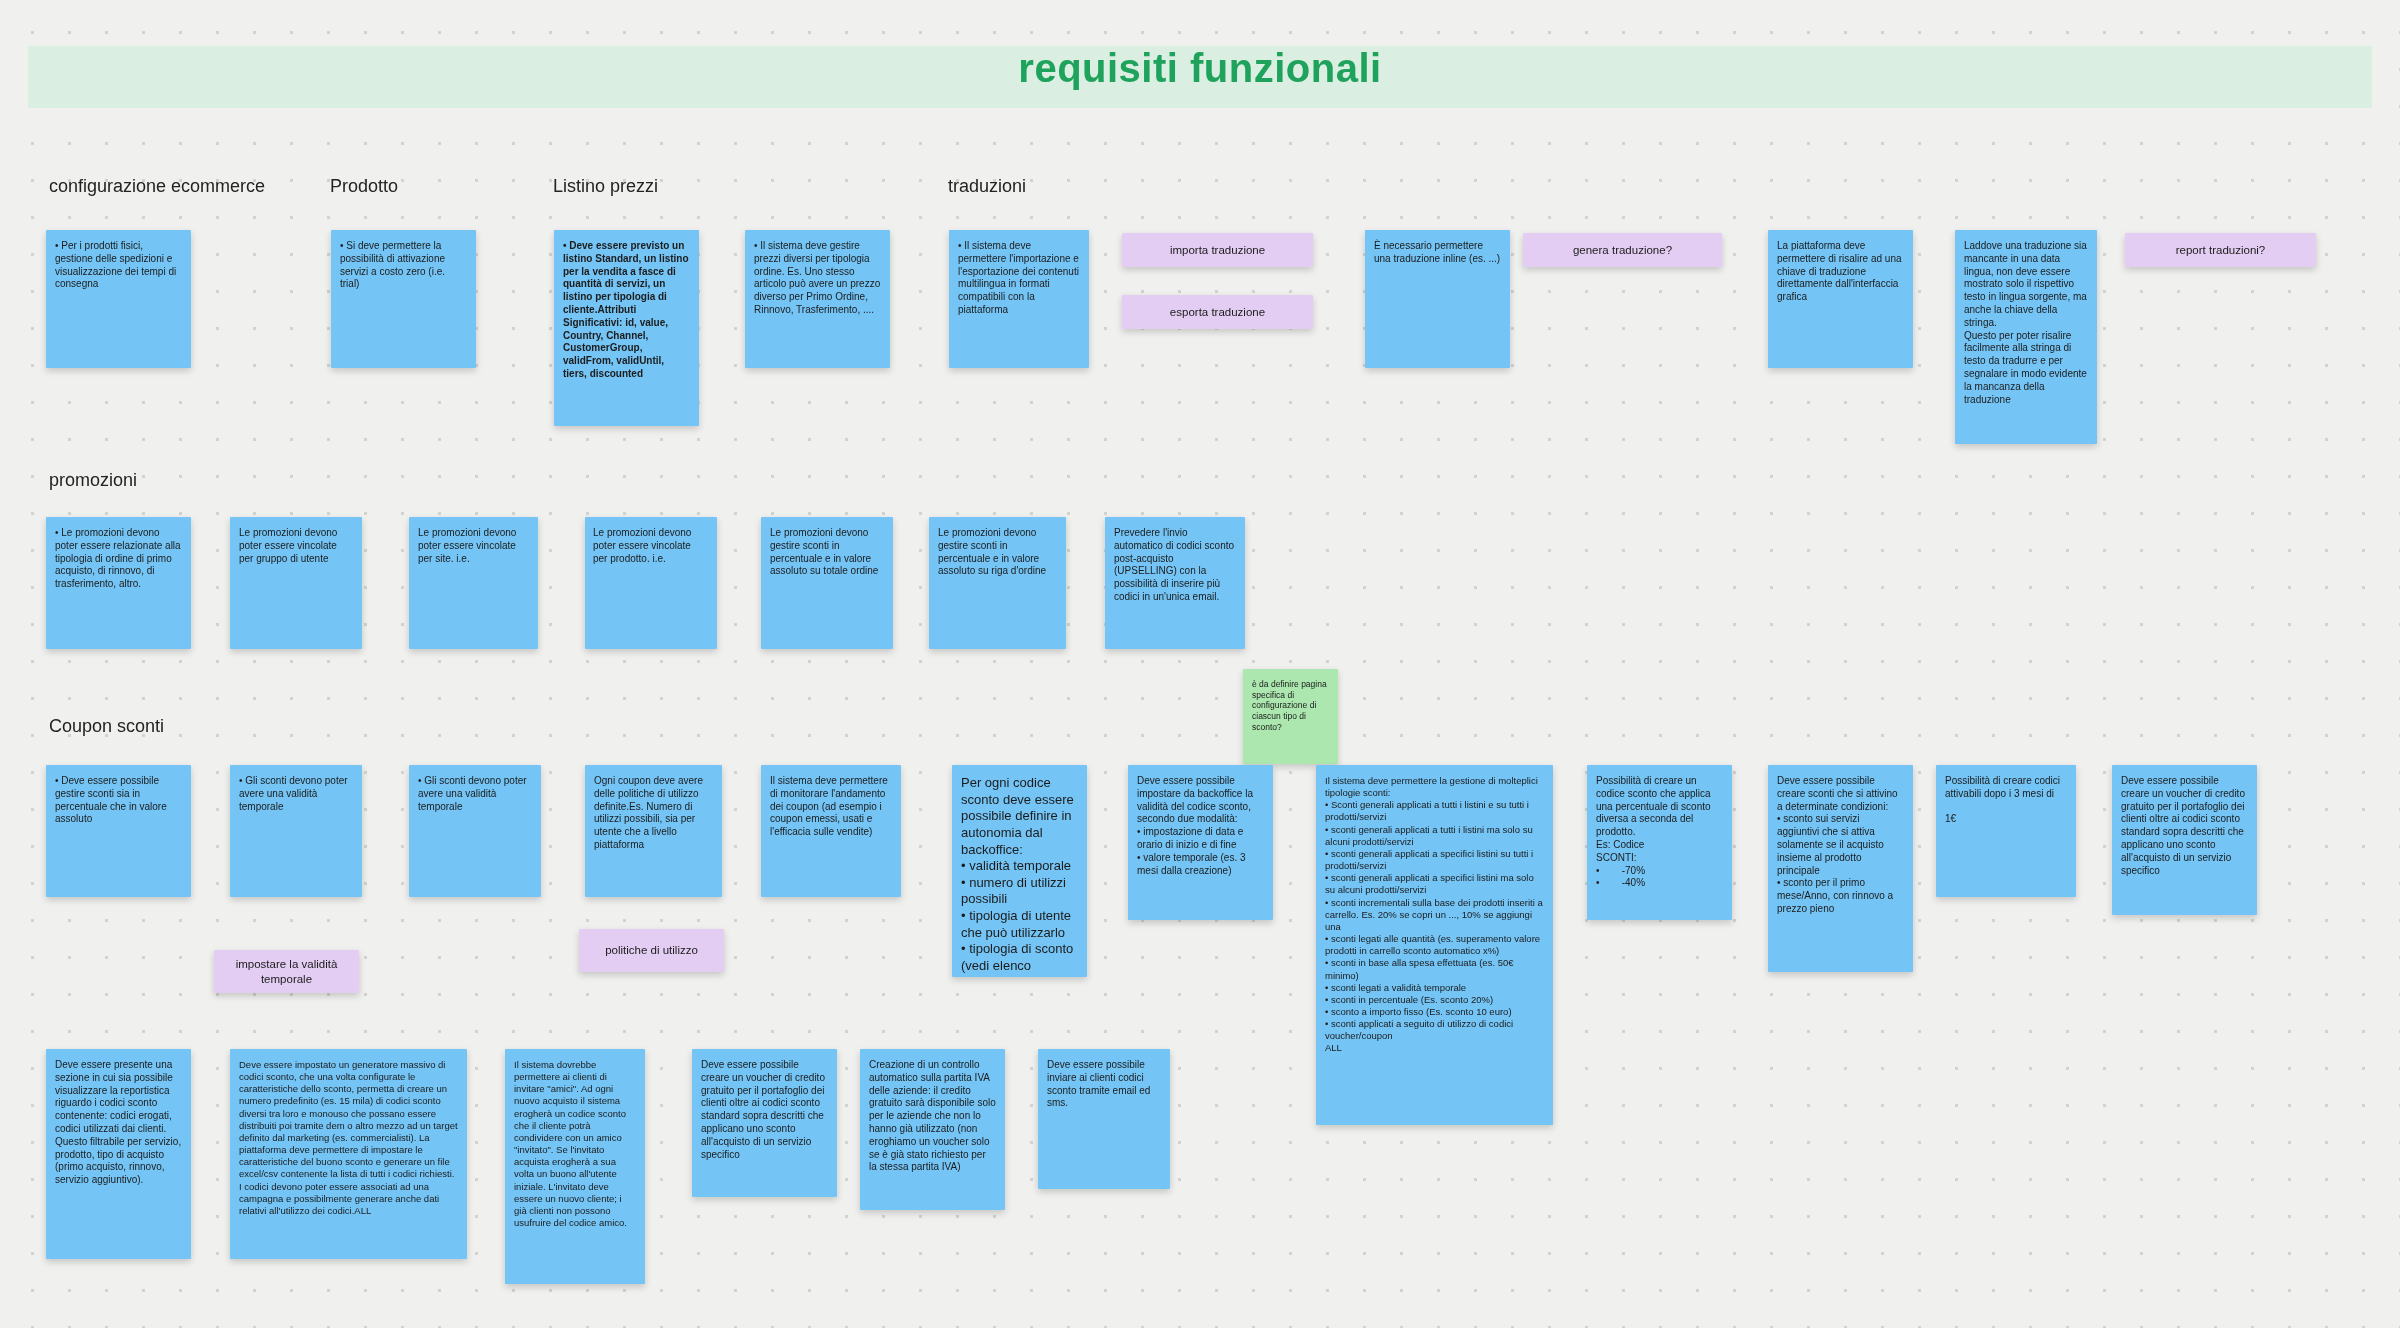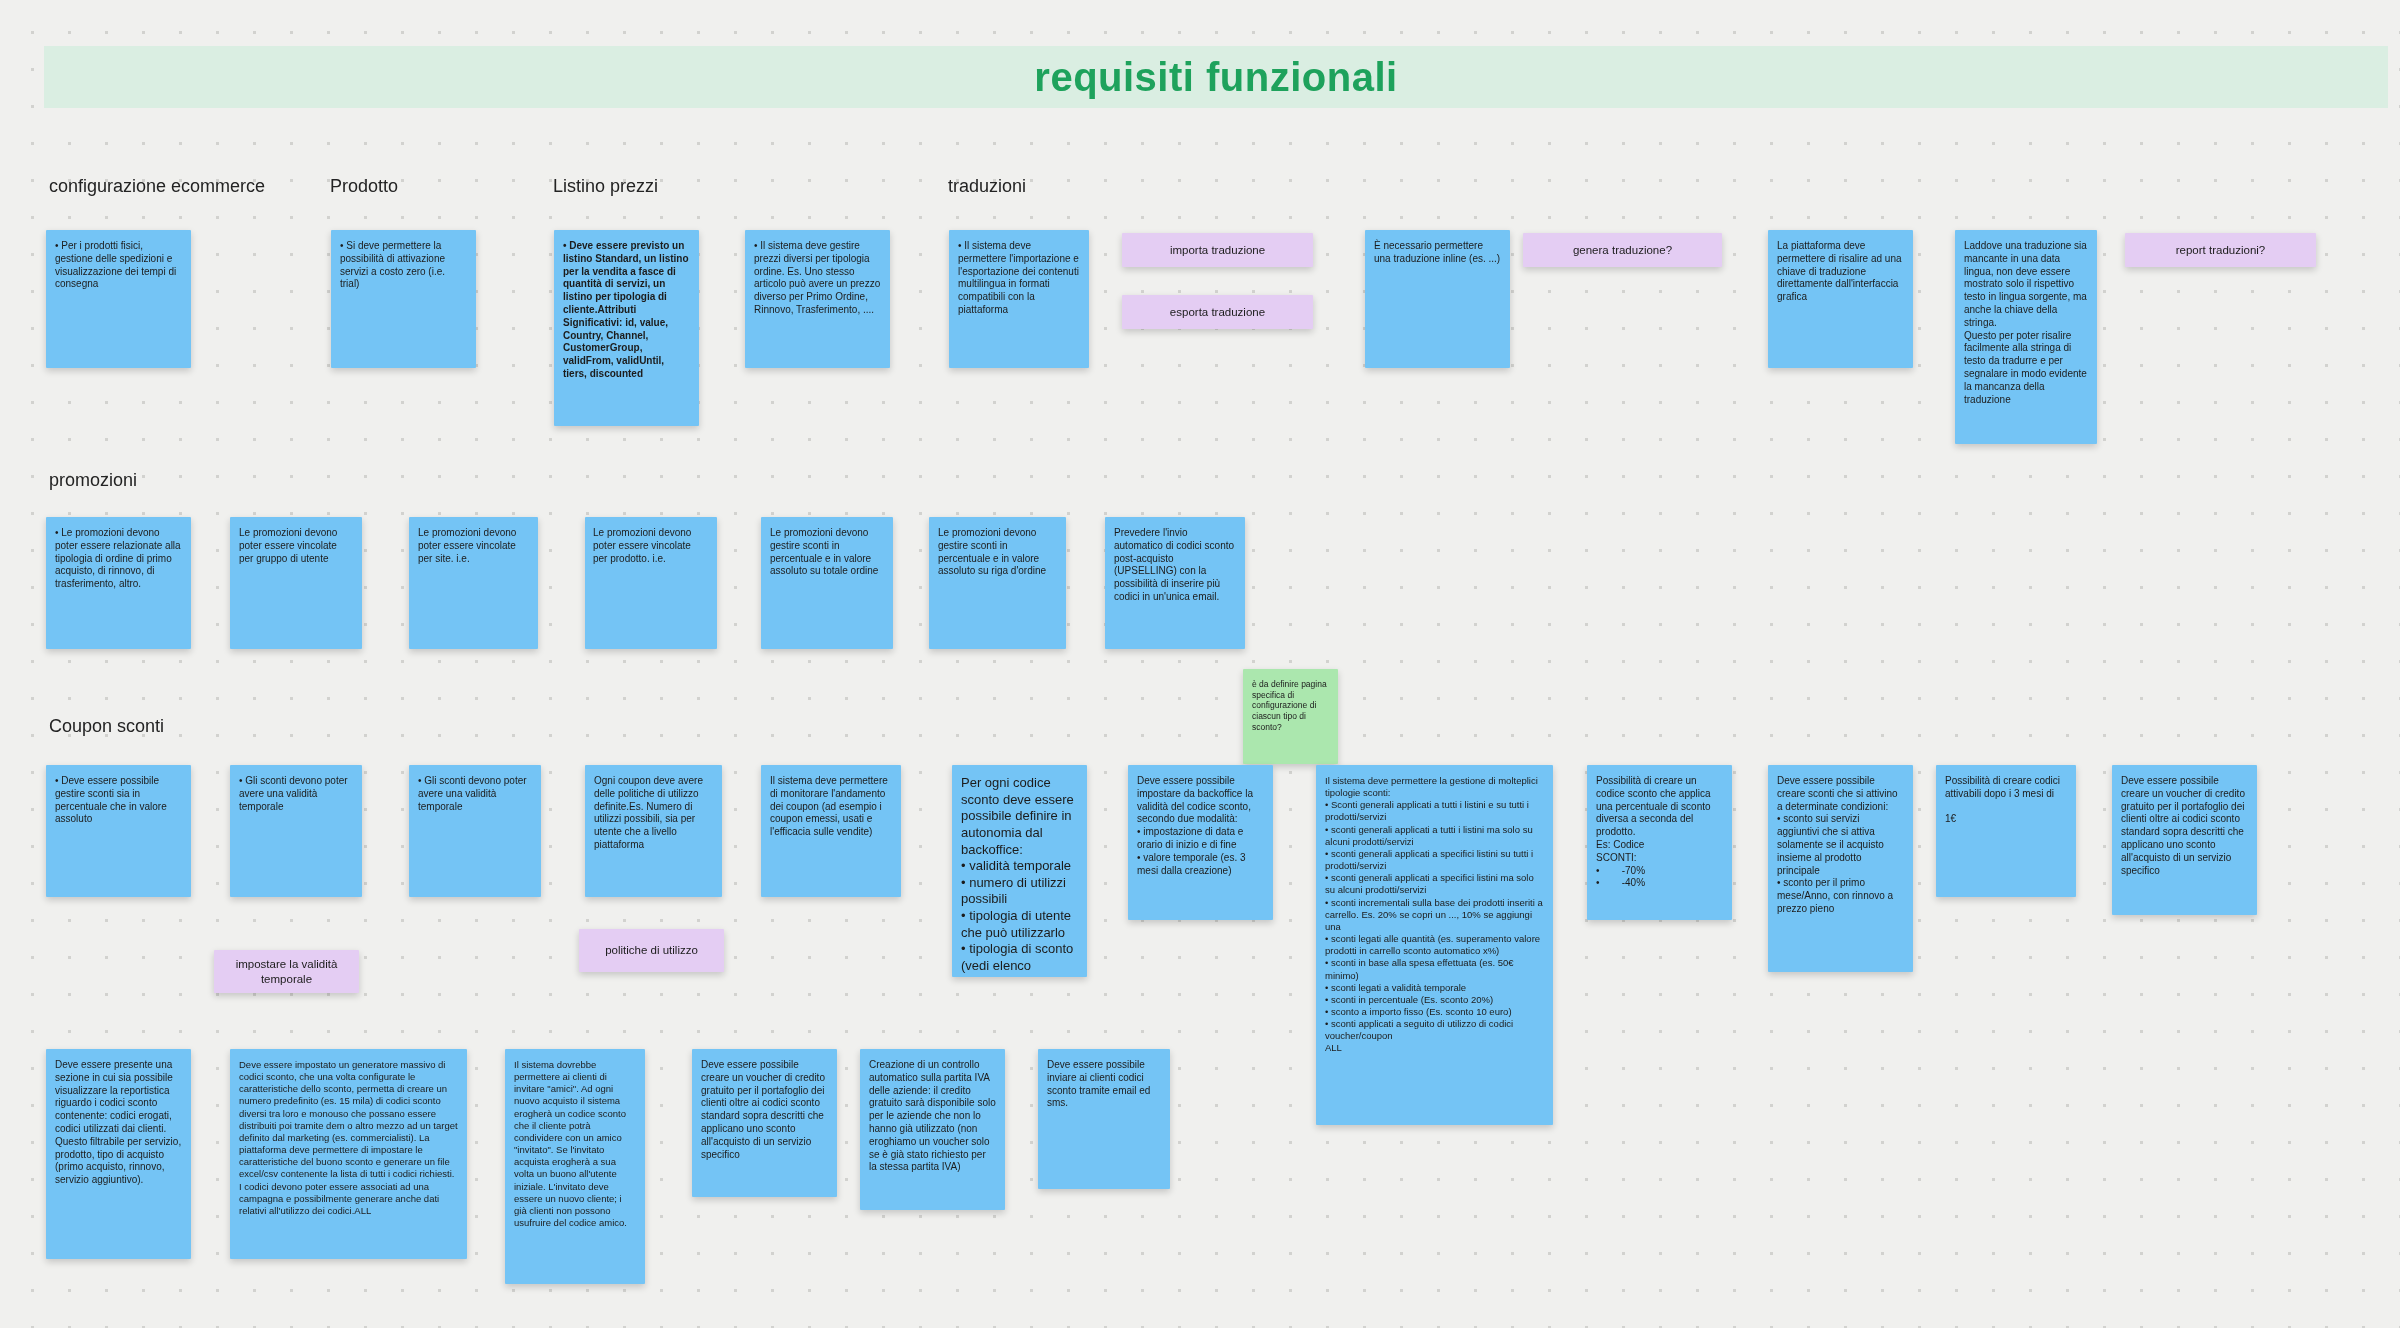--- a/index.html
+++ b/index.html
@@ -12,21 +12,21 @@
   #board{
     position:relative;width:2400px;height:1328px;
     background-color:#f0f0ee;
     background-image:radial-gradient(circle,#d2d2cf 1.7px,transparent 1.8px);
     background-size:37px 37px;
     background-position:14px 14px;
   }
   .banner{
     position:absolute;left:28px;top:46px;width:2344px;height:62px;
     background:#daeee2;
-    display:flex;align-items:center;justify-content:center;margin-left:16px;
+    display:flex;align-items:flex-start;justify-content:center;
   }
   .title{font-size:40px;font-weight:700;color:#1ea25c;letter-spacing:.5px}
   .heading{position:absolute;font-size:18px;font-weight:500;color:#232323;white-space:nowrap}
   .note{
     position:absolute;
     box-shadow:0 3px 7px rgba(0,0,0,.18);
     padding:10px 9px;
     font-size:10px;line-height:1.28;color:#1c1c1c;
     overflow:hidden;border-radius:1px;
   }

